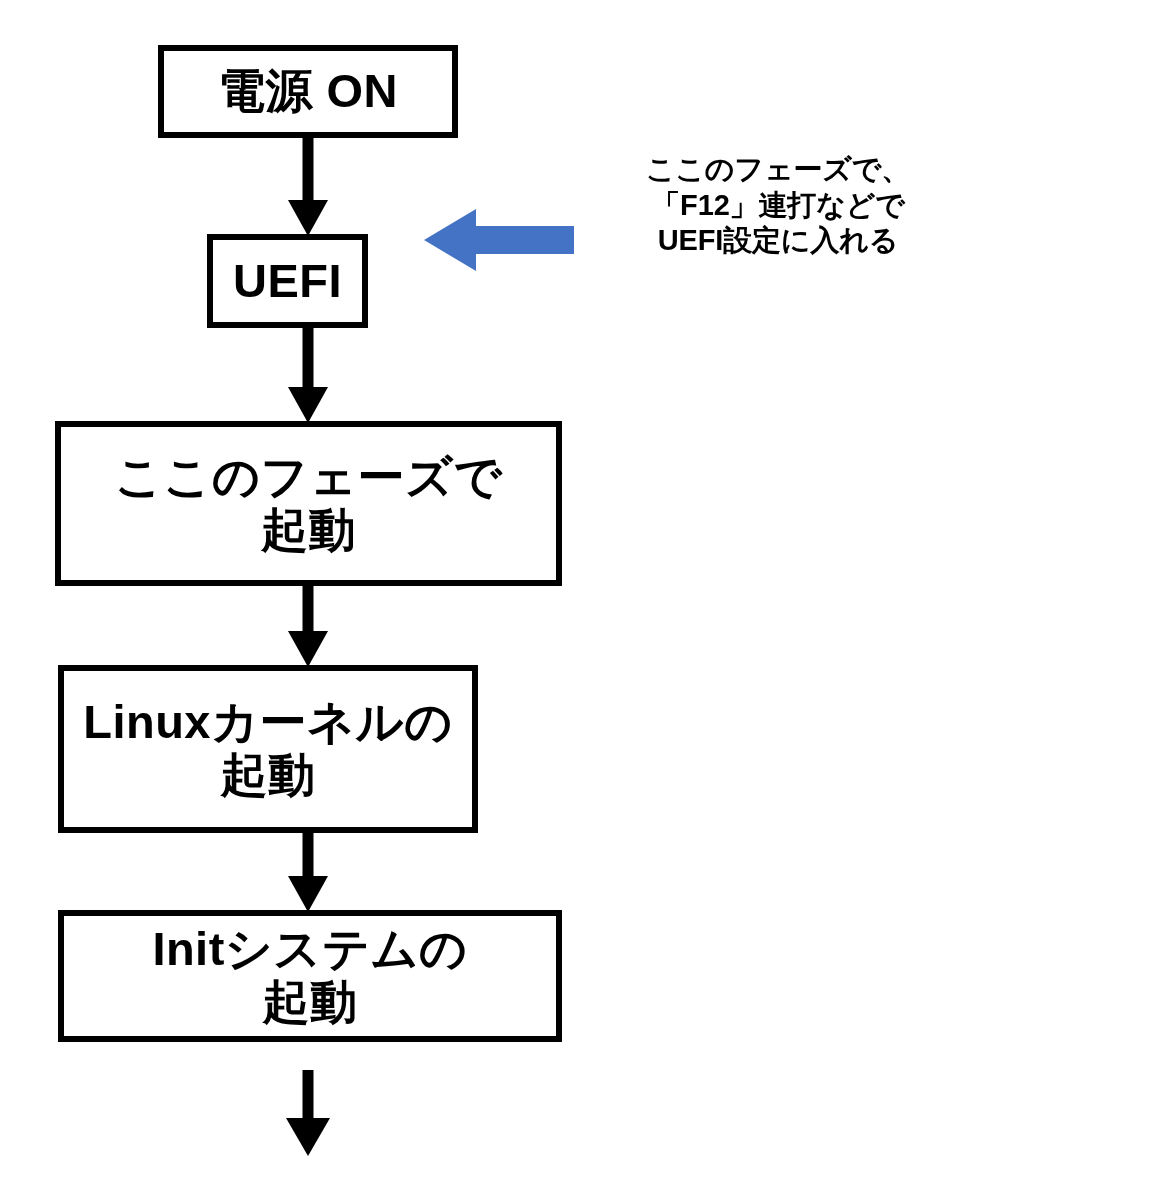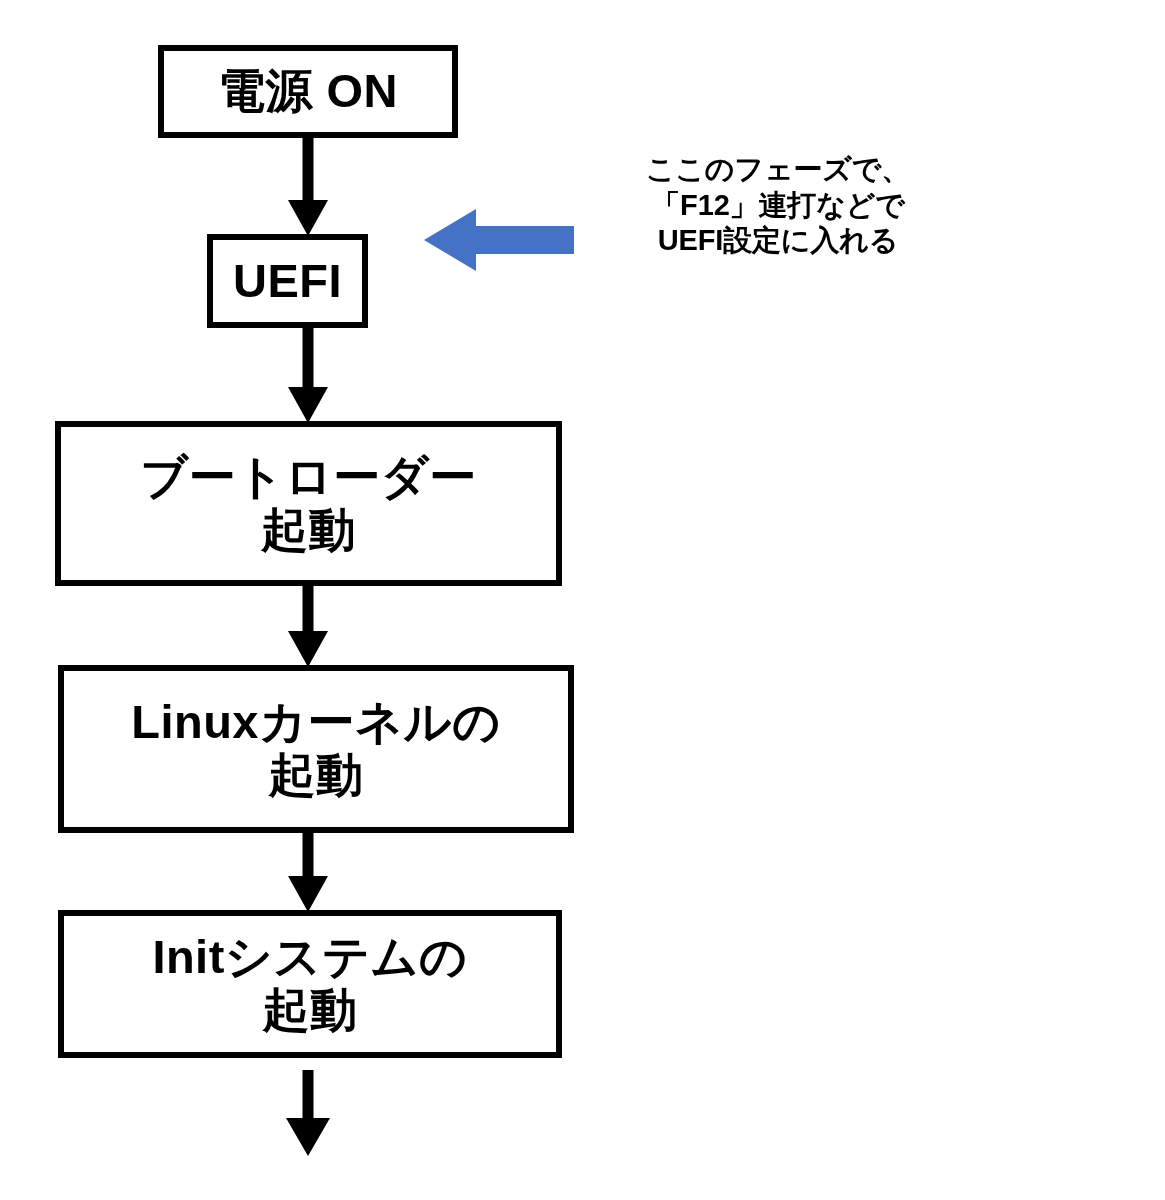--- a/index.html
+++ b/index.html
@@ -46,26 +46,26 @@
     width: 161px; height: 94px;
     font-size: 47px;
   }
   #node-bootloader {
     left: 55px;  top: 421px;
     width: 507px; height: 165px;
     font-size: 47px;
   }
   #node-kernel {
     left: 58px;  top: 665px;
-    width: 516px; height: 168px;
+    width: 420px; height: 168px;
     font-size: 47px;
   }
   #node-init {
     left: 58px;  top: 910px;
-    width: 504px; height: 148px;
+    width: 504px; height: 132px;
     font-size: 47px;
   }
 
   
   .connector {
     position: absolute;
     left: 0;
     pointer-events: none;
   }
 
@@ -123,21 +123,21 @@
     <g>
       <line x1="308" y1="1070" x2="308" y2="1126" stroke="#000000" stroke-width="11"></line>
       <polygon points="308,1156 286,1118 330,1118" fill="#000000"></polygon>
     </g>
   </svg>
 
   <div class="node" id="node-power-on">電源 ON</div>
 
   <div class="node" id="node-uefi">UEFI</div>
 
-  <div class="node" id="node-bootloader">ブートローダー
+  <div class="node" id="node-bootloader">ここのフェーズで
 起動</div>
 
   <div class="node" id="node-kernel">Linuxカーネルの
 起動</div>
 
   <div class="node" id="node-init">Initシステムの
 起動</div>
 
   <svg id="annotation-arrow" viewBox="0 0 150 70" xmlns="http://www.w3.org/2000/svg" aria-hidden="true">
     <polygon points="0,35 52,4 52,21 150,21 150,49 52,49 52,66" fill="#4472C4"></polygon>

